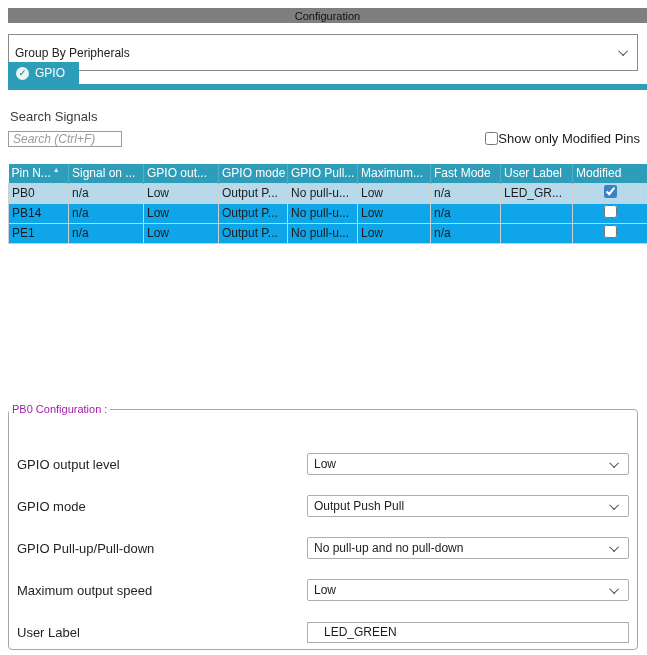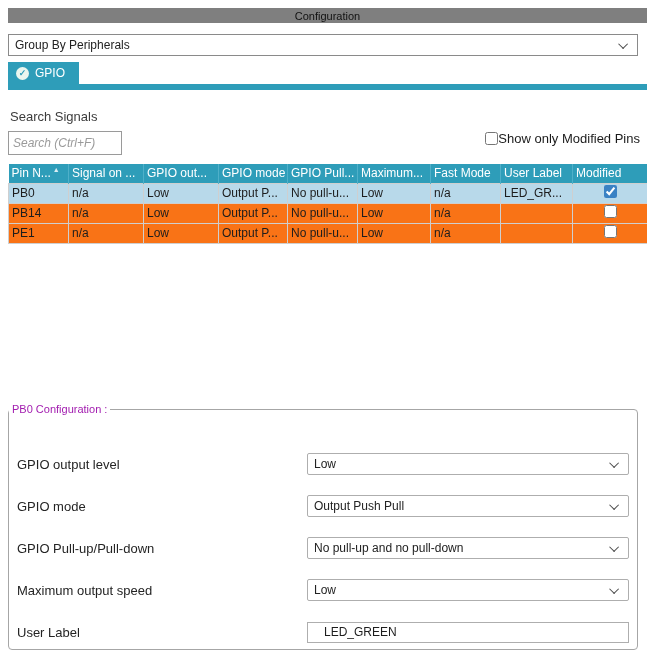--- a/index.html
+++ b/index.html
@@ -10,48 +10,48 @@
   .titlebar { position: absolute; left: 8px; top: 8px; width: 639px; height: 15px;
     background: #7f7f7f; color: #121212; font-size: 11px;
     display: flex; align-items: center; justify-content: center; }
 
   .combo { border: 1px solid #8a8a8a; background: #fff; color: #222;
     display: flex; align-items: center; justify-content: space-between;
     font-size: 12px; padding: 0 9px 0 6px; cursor: default; }
   .chev { width: 7px; height: 7px; border-left: 1px solid #4a4a4a;
     border-bottom: 1px solid #4a4a4a; transform: rotate(-45deg) translateY(-2px); }
 
-  .groupby { position: absolute; left: 8px; top: 34px; width: 630px; height: 22px; }
+  .groupby { position: absolute; left: 8px; top: 34px; width: 630px; height: 37px; }
 
   .tab { position: absolute; left: 8px; top: 62px; height: 22px; padding: 0 14px 0 8px;
     background: #2e9db9; color: #ffffff; font-size: 12px;
     display: flex; align-items: center; gap: 6px; cursor: default; }
   .tab .badge { width: 13px; height: 13px; border-radius: 50%; background: #eaf6ef;
     color: #2e9db9; font-size: 9px; font-weight: bold;
     display: flex; align-items: center; justify-content: center; }
   .tabbar { position: absolute; left: 8px; top: 84px; width: 639px; height: 6px;
     background: #2e9db9; }
 
   .search-label { position: absolute; left: 10px; top: 109px; font-size: 13px; color: #3c3c3c; }
-  .search-input { position: absolute; left: 8px; top: 131px; width: 114px; height: 24px;
+  .search-input { position: absolute; left: 8px; top: 131px; width: 114px; height: 16px;
     border: 1px solid #9a9a9a; font-size: 12px; padding: 0 4px; color: #222; }
   .search-input::placeholder { color: #9a9a9a; font-style: italic; }
 
   .show-modified { position: absolute; right: 7px; top: 131px; display: flex;
     align-items: center; font-size: 13px; color: #1b1b1b; cursor: default; }
   .show-modified input { width: 13px; height: 13px; }
 
   table.pins { position: absolute; left: 8px; top: 164px; width: 639px;
     border-collapse: collapse; table-layout: fixed; font-size: 12px; }
   table.pins th { background: #2e9db9; color: #ffffff; font-weight: normal;
     text-align: left; height: 19px; padding: 0 3px; white-space: nowrap;
     overflow: hidden; border-right: 1px solid #4fb0c9; cursor: default; }
   table.pins th .sort { font-size: 7px; color: #d9eef4; vertical-align: top; margin-left: 2px; }
   table.pins td { height: 20px; padding: 0 3px; color: #1d1d1d; white-space: nowrap;
-    overflow: hidden; border: 1px solid #cfcfcf; background: #f97316; }
+    overflow: hidden; border: 1px solid #cfcfcf; background: #0ea5e9; }
   table.pins tr.selected td { background: #b8d9ea; }
   table.pins td.center { text-align: center; }
   table.pins input[type="checkbox"] { width: 13px; height: 13px; accent-color: #3a82c4; }
 
   fieldset.cfg { position: absolute; left: 8px; top: 403px; width: 630px; height: 247px;
     border: 1px solid #a6a6a6; border-radius: 4px; }
   fieldset.cfg legend { font-size: 11px; color: #a21caf; padding: 0 3px; }
   .frow { position: absolute; left: 8px; right: 8px; height: 22px;
     display: flex; align-items: center; justify-content: space-between; }
   .frow .flabel { font-size: 13px; color: #242424; }

